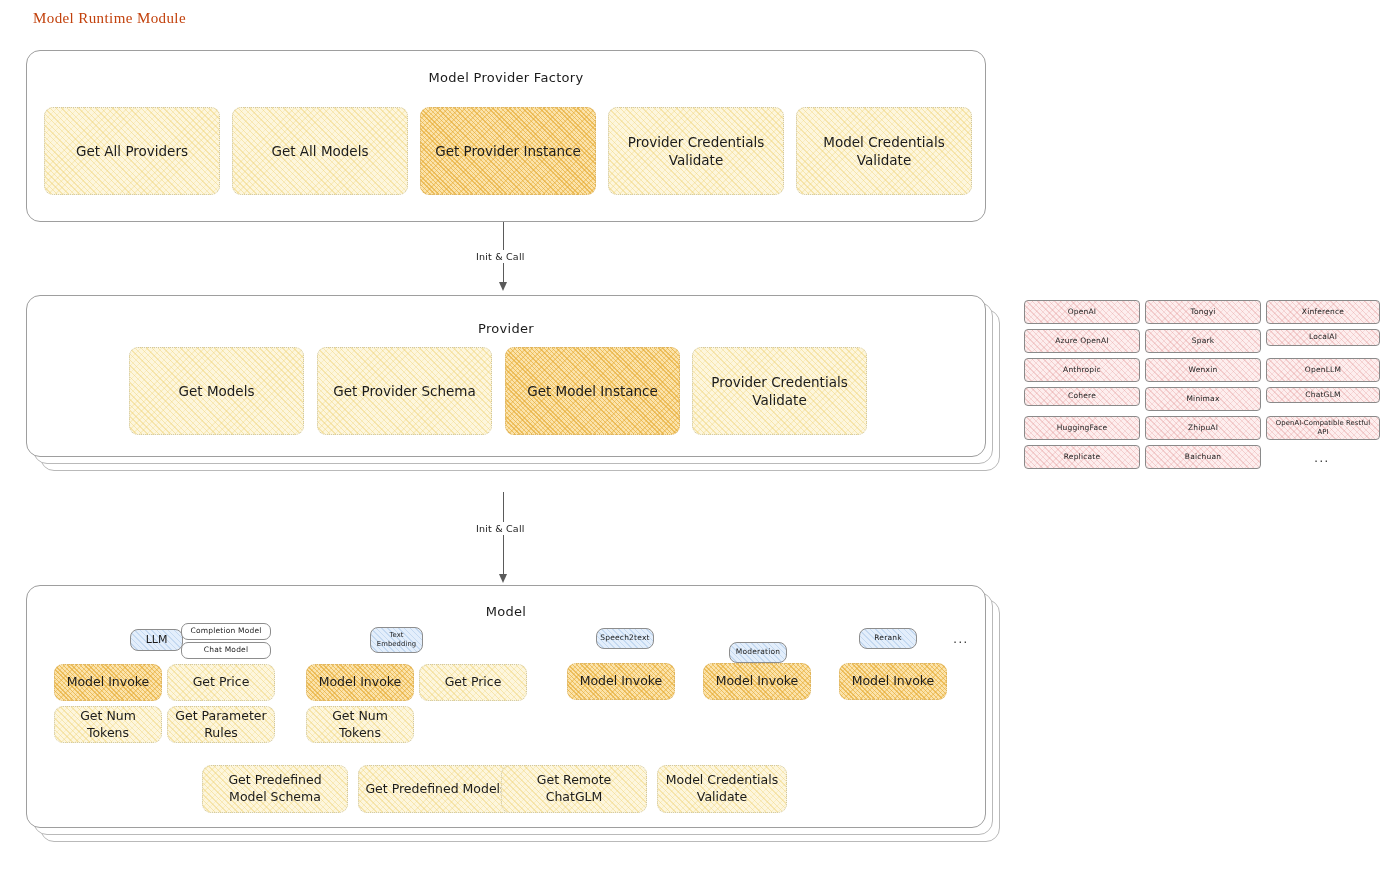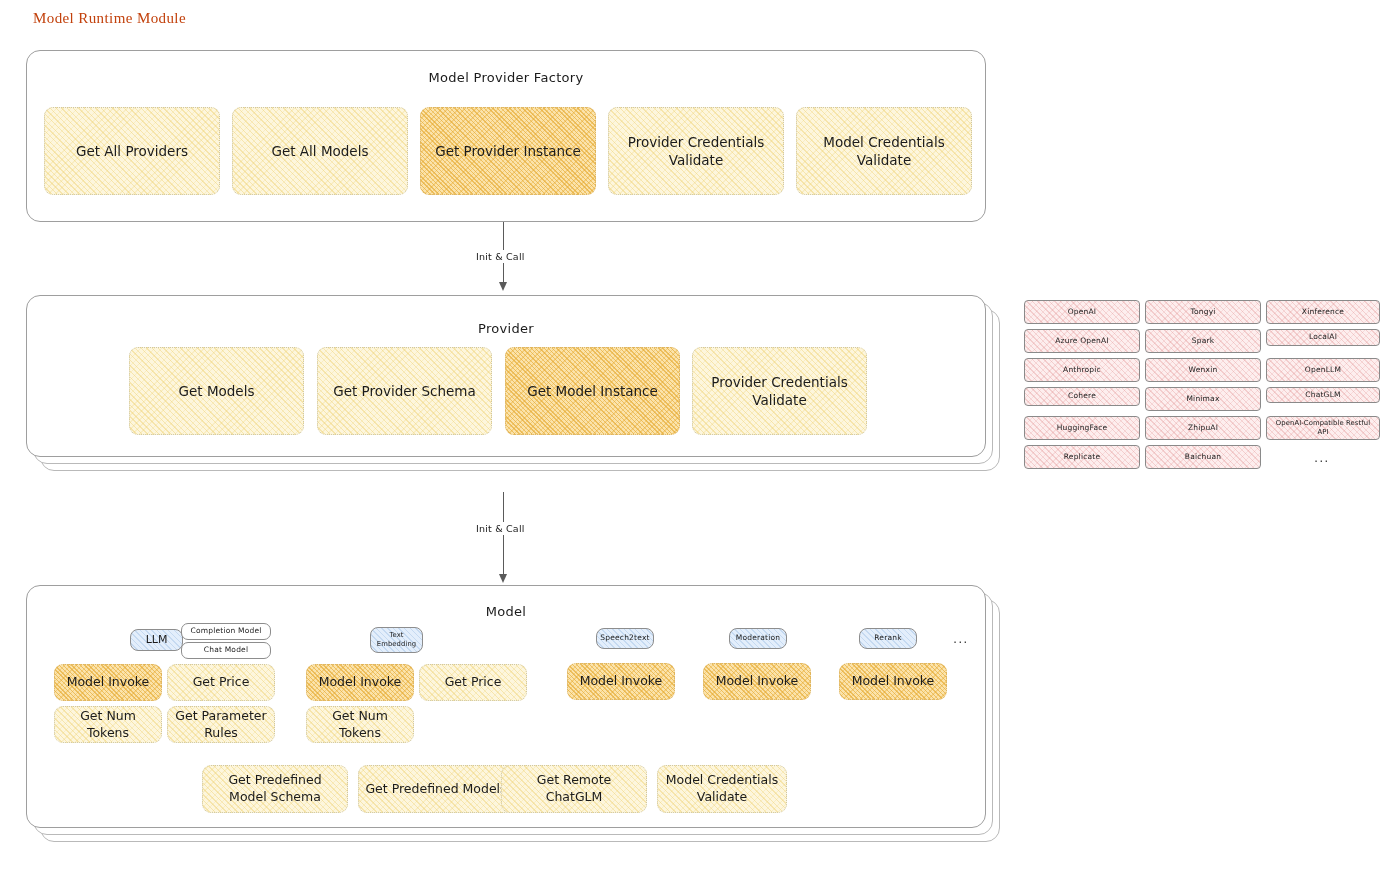--- a/index.html
+++ b/index.html
@@ -233,21 +233,21 @@
 
   <div class="hbox blue f7" style="left:344px; top:42px; width:53px; height:26px;">Text Embedding</div>
 
   <div class="hbox orange f13" style="left:280px; top:79px; width:108px; height:37px;">Model Invoke</div>
   <div class="hbox yellow f13" style="left:393px; top:79px; width:108px; height:37px;">Get Price</div>
   <div class="hbox yellow f13" style="left:280px; top:121px; width:108px; height:37px;">Get Num Tokens</div>
 
   <div class="hbox blue f8" style="left:570px; top:43px; width:58px; height:21px;">Speech2text</div>
   <div class="hbox orange f13" style="left:541px; top:78px; width:108px; height:37px;">Model Invoke</div>
 
-  <div class="hbox blue f8" style="left:703px; top:43px; width:58px; height:21px;">Moderation</div>
+  <div class="hbox blue f8" style="left:703px; top:57px; width:58px; height:21px;">Moderation</div>
   <div class="hbox orange f13" style="left:677px; top:78px; width:108px; height:37px;">Model Invoke</div>
 
   <div class="hbox blue f8" style="left:833px; top:43px; width:58px; height:21px;">Rerank</div>
   <div class="hbox orange f13" style="left:813px; top:78px; width:108px; height:37px;">Model Invoke</div>
 
   <div class="ellipsis" style="left:927px; top:46px;">...</div>
 
   <div class="hbox yellow f13" style="left:176px; top:180px; width:146px; height:48px;">Get Predefined Model Schema</div>
   <div class="hbox yellow f13" style="left:332px; top:180px; width:156px; height:48px;">Get Predefined Models</div>
   <div class="hbox yellow f13" style="left:475px; top:180px; width:146px; height:48px;">Get Remote ChatGLM</div>

